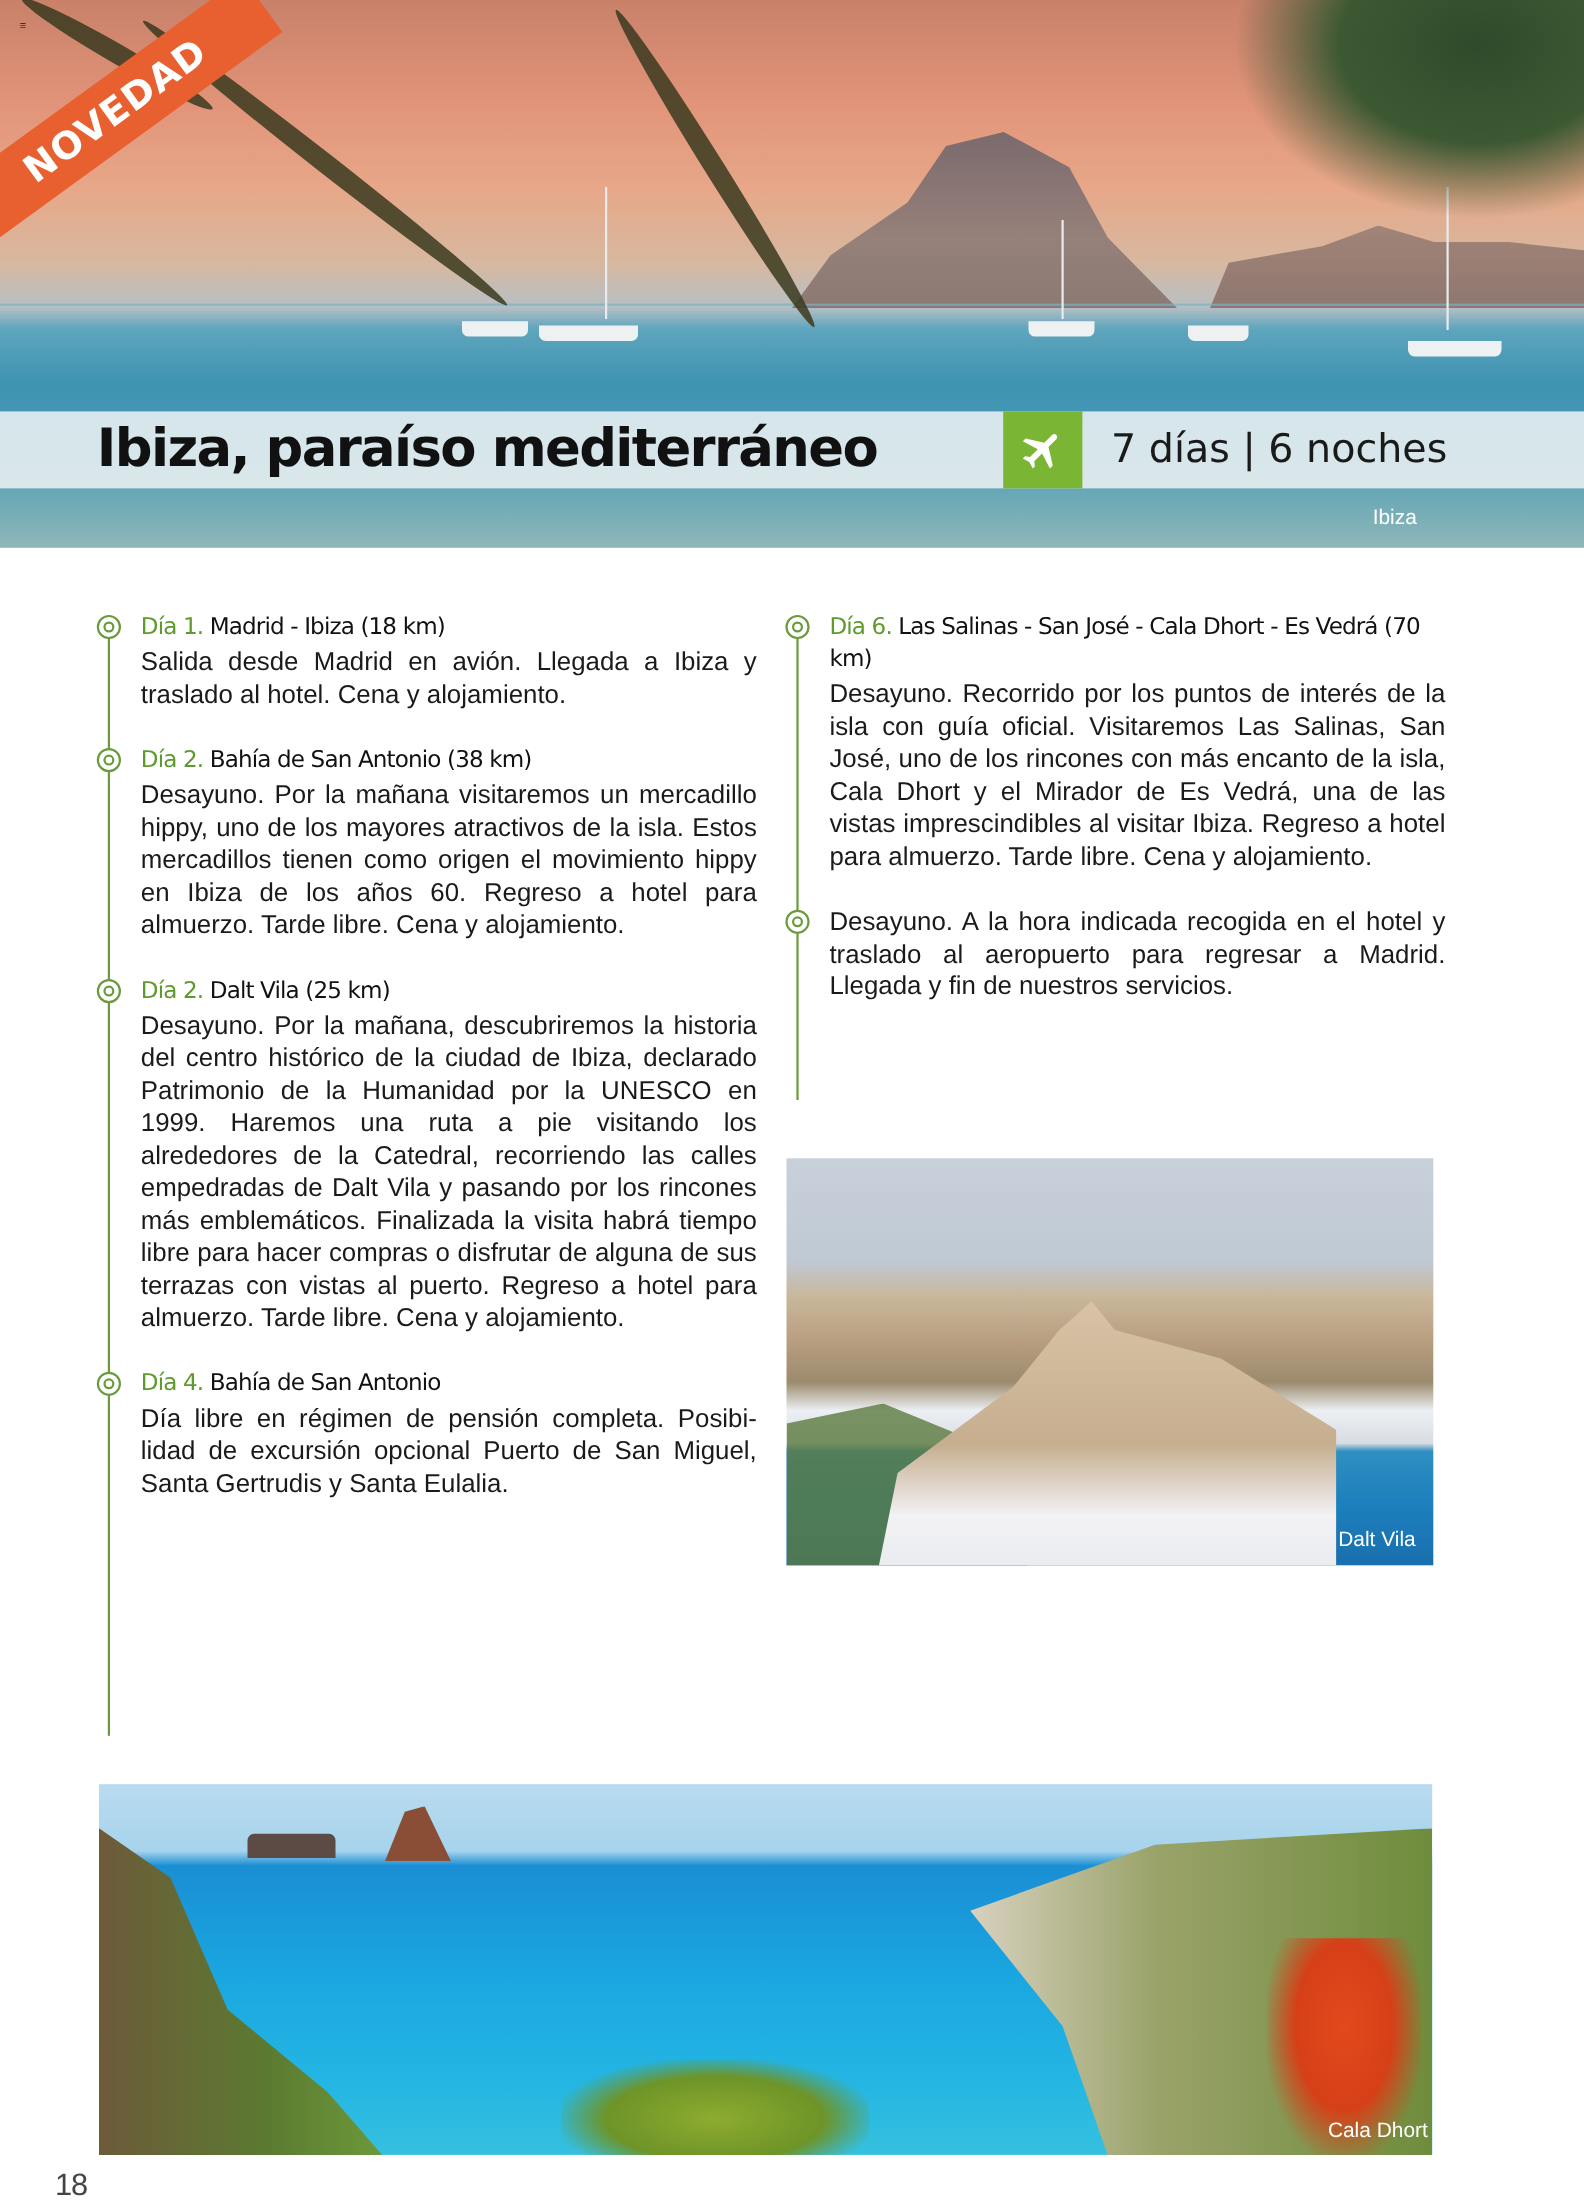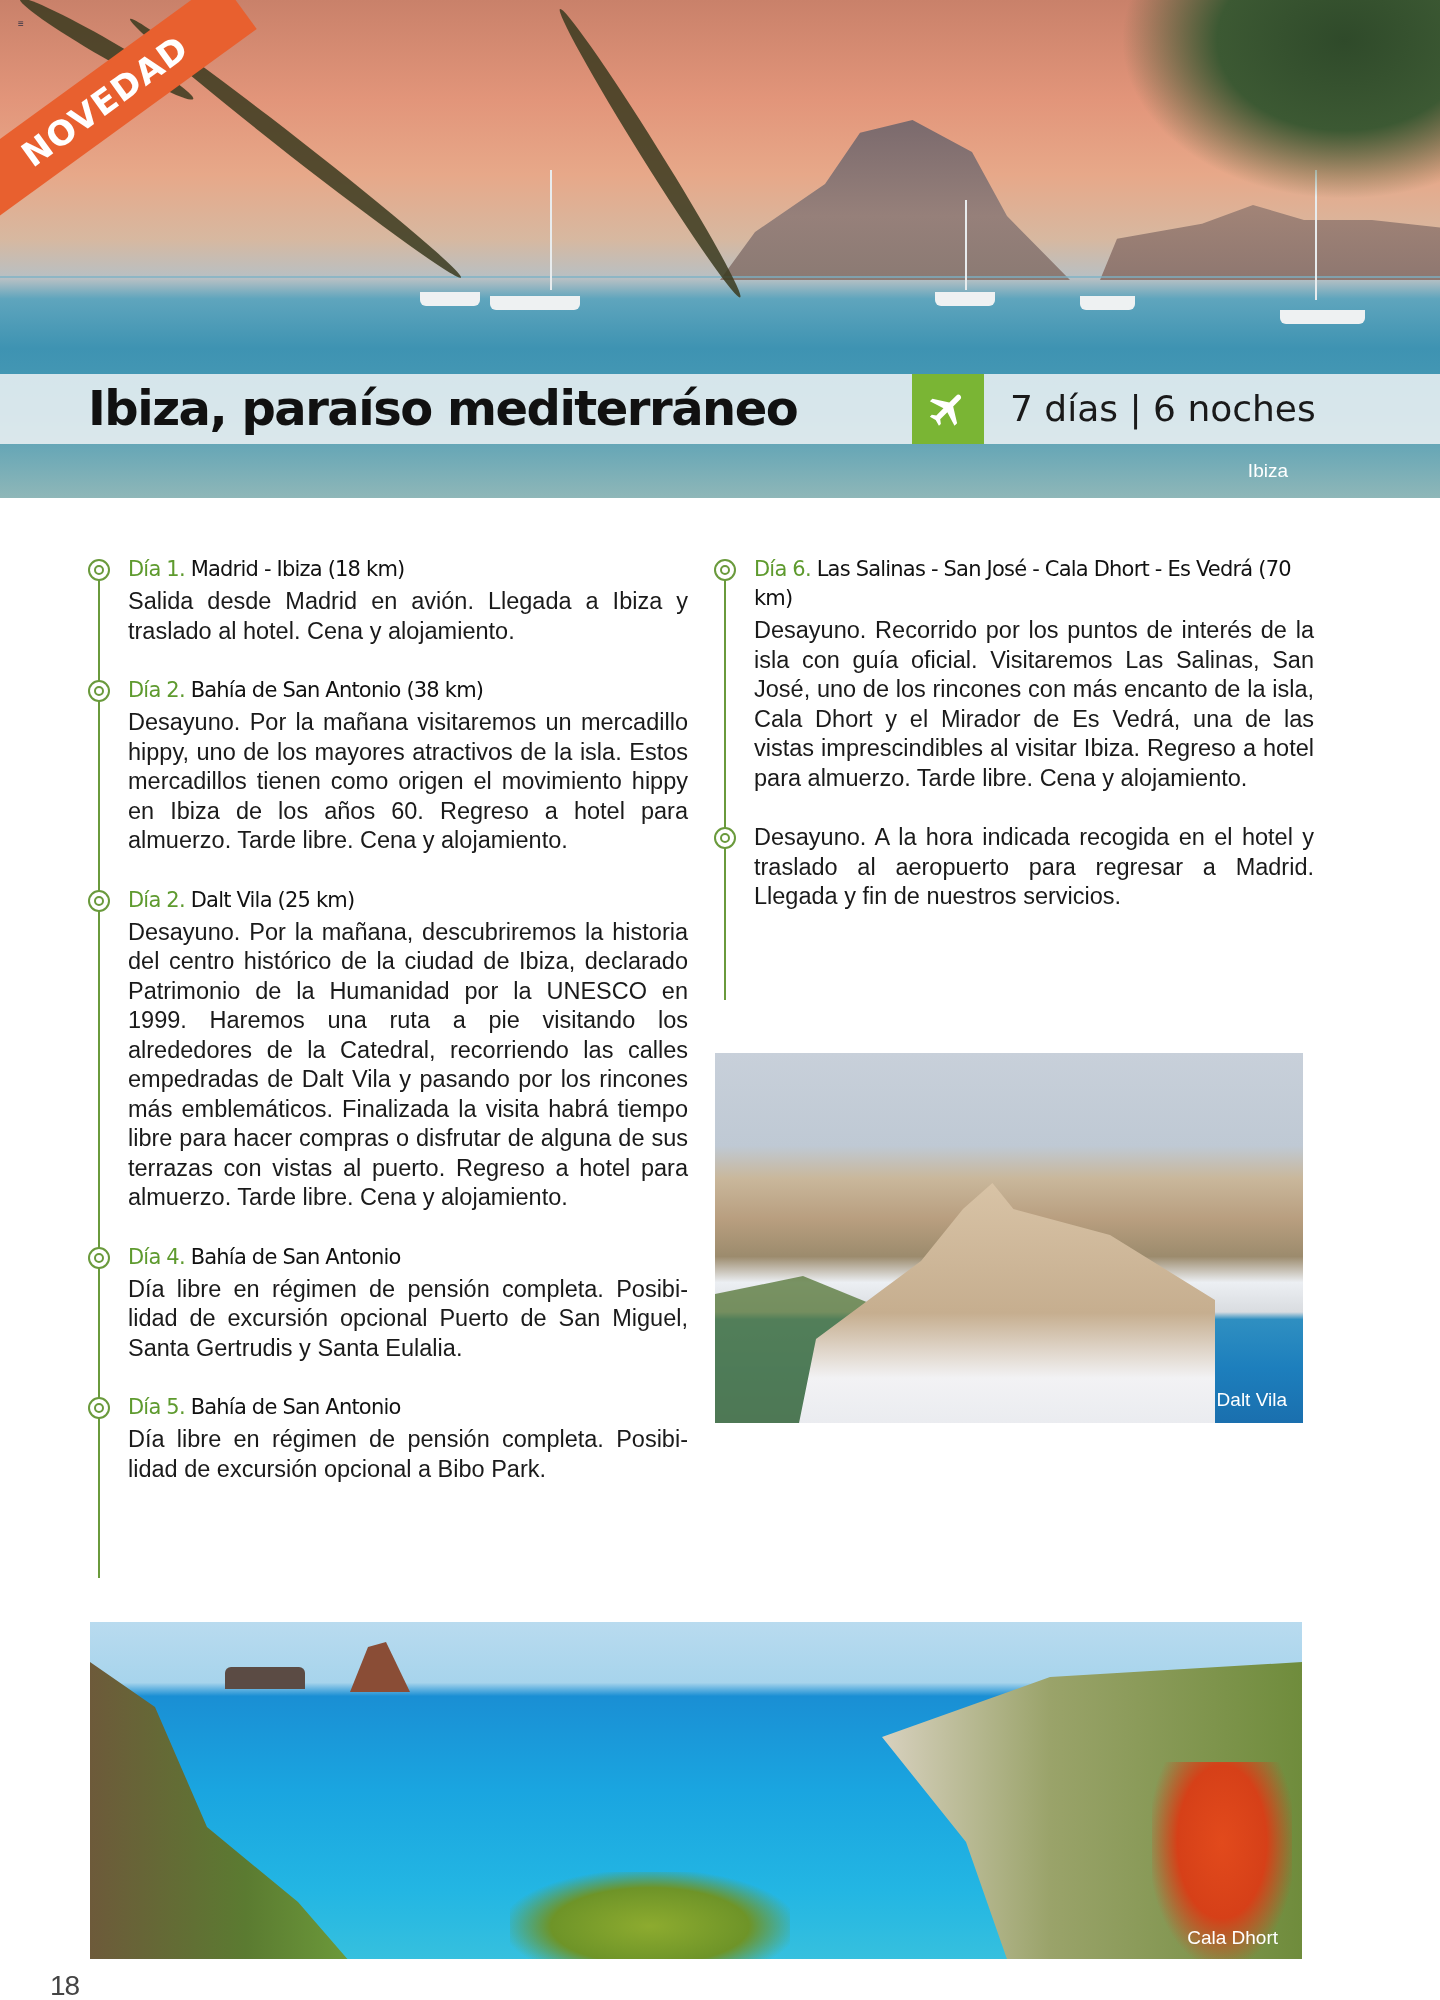--- a/index.html
+++ b/index.html
@@ -185,25 +185,20 @@
   <div class="day">
     <span class="marker"></span>
     <div class="day-head"><span class="num">Día 2.</span> <span>Dalt Vila (25 km)</span></div>
     <div class="day-body">Desayuno. Por la mañana, descubriremos la his­toria del centro histórico de la ciudad de Ibiza, declarado Patrimonio de la Humanidad por la UNESCO en 1999. Haremos una ruta a pie visi­tando los alrededores de la Catedral, recorrien­do las calles empedradas de Dalt Vila y pasando por los rincones más emblemáticos. Finalizada la visita habrá tiempo libre para hacer compras o disfrutar de alguna de sus terrazas con vistas al puerto. Regreso a hotel para almuerzo. Tarde libre. Cena y alojamiento.</div>
   </div>
   <div class="day">
     <span class="marker"></span>
     <div class="day-head"><span class="num">Día 4.</span> <span>Bahía de San Antonio</span></div>
     <div class="day-body">Día libre en régimen de pensión completa. Posibi­lidad de excursión opcional Puerto de San Miguel, Santa Gertrudis y Santa Eulalia.</div>
   </div>
-  <div class="day">
-    <span class="marker"></span>
-    <div class="day-head"><span class="num">Día 5.</span> <span>Bahía de San Antonio</span></div>
-    <div class="day-body">Día libre en régimen de pensión completa. Posibi­lidad de excursión opcional a Bibo Park.</div>
-  </div>
 </div>
 
 <div class="tl-line" style="left:724px;top:560px;height:440px;"></div>
 <div class="col col-right">
   <div class="day">
     <span class="marker"></span>
     <div class="day-head"><span class="num">Día 6.</span> <span>Las Salinas - San José - Cala Dhort - Es Vedrá (70 km)</span></div>
     <div class="day-body">Desayuno. Recorrido por los puntos de interés de la isla con guía oficial. Visitaremos Las Sa­linas, San José, uno de los rincones con más encanto de la isla, Cala Dhort y el Mirador de Es Vedrá, una de las vistas imprescindibles al visi­tar Ibiza. Regreso a hotel para almuerzo. Tarde libre. Cena y alojamiento.</div>
   </div>
   <div class="day">
@@ -218,16 +213,16 @@
   <div class="photo-caption" style="right:16px;bottom:12px;">Dalt Vila</div>
 </div>
 
 <div class="photo photo-caladhort">
   <div class="islet2"></div>
   <div class="islet"></div>
   <div class="cliff-left"></div>
   <div class="cliff-right"></div>
   <div class="trees"></div>
   <div class="flowers"></div>
-  <div class="photo-caption" style="right:24px;bottom:10px;">Cala Dhort</div>
+  <div class="photo-caption" style="right:4px;bottom:10px;">Cala Dhort</div>
 </div>
 
 <div class="page-number">18</div>
 
 </body></html>

